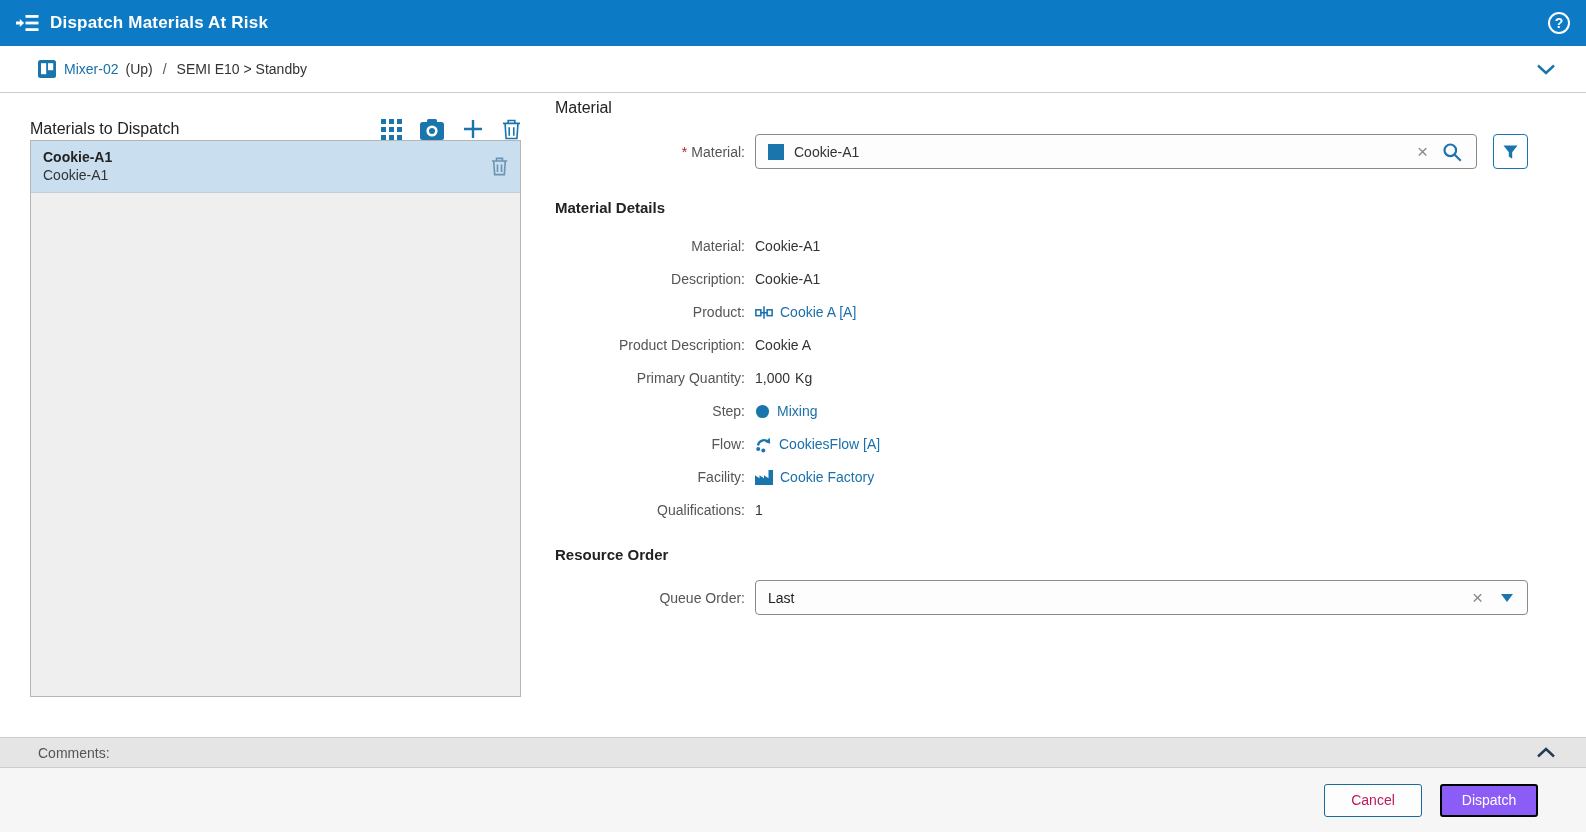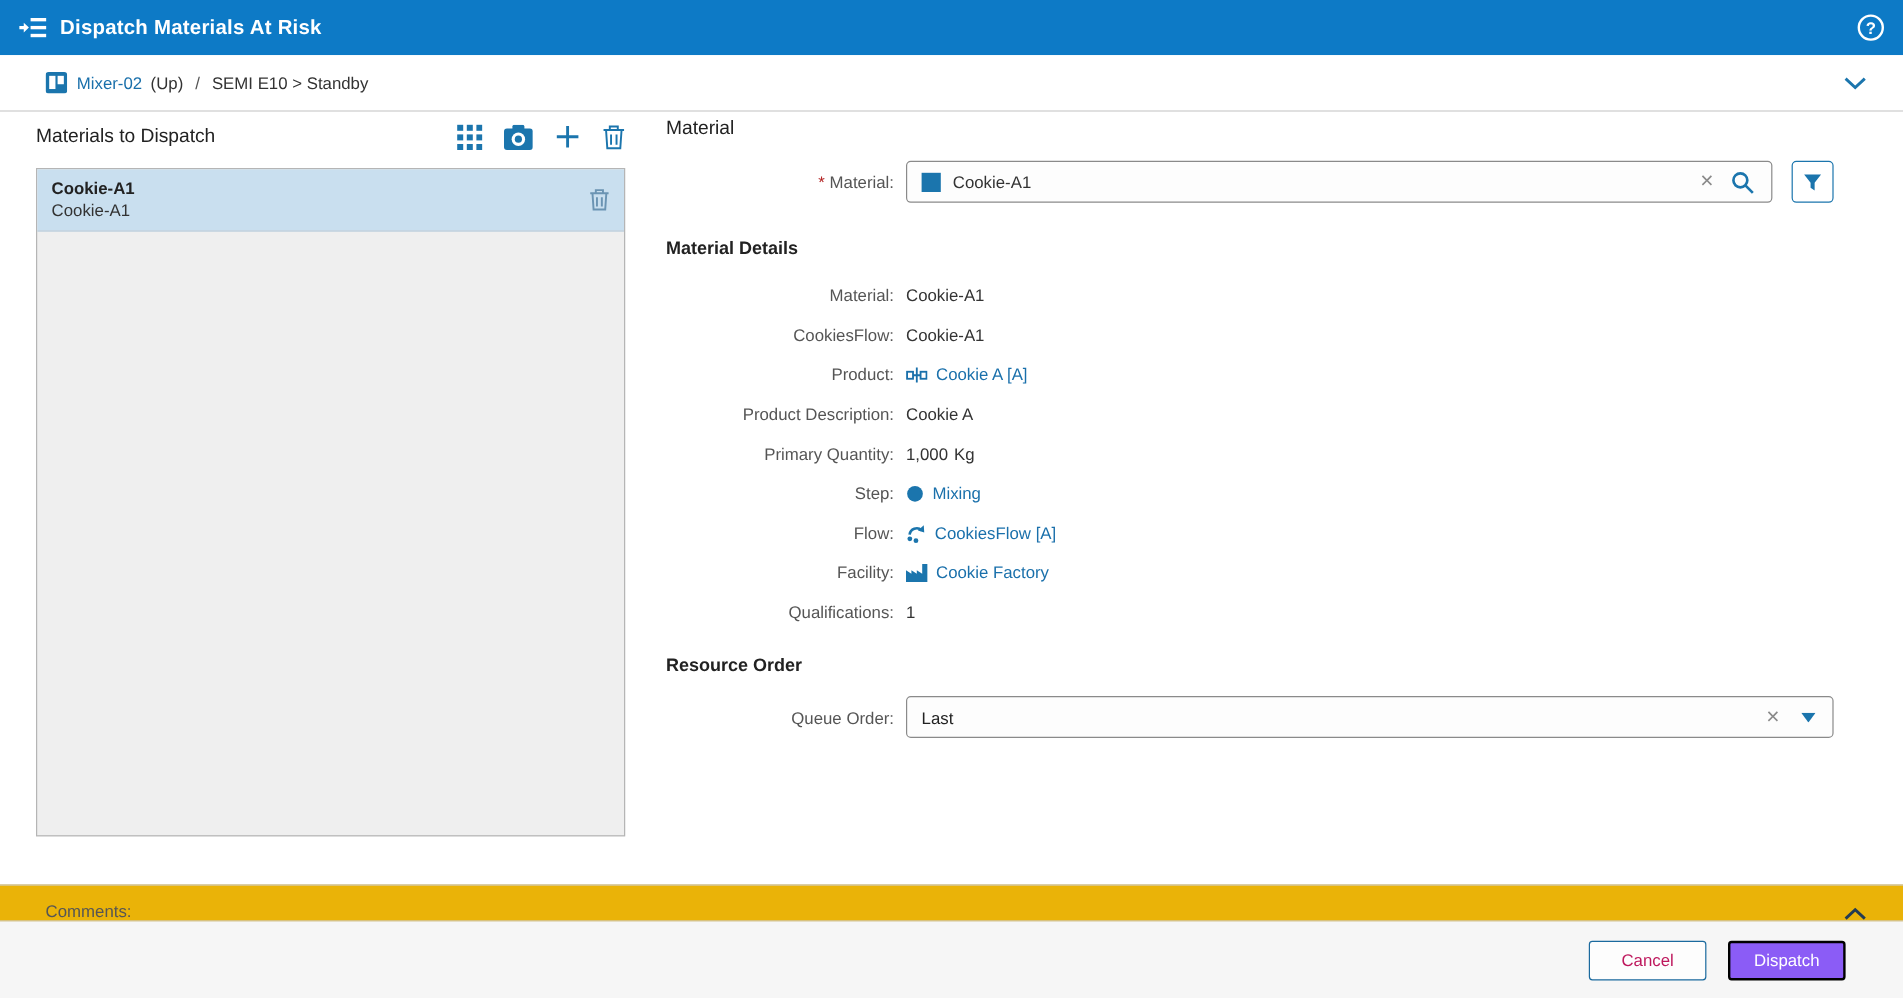--- a/index.html
+++ b/index.html
@@ -35,21 +35,21 @@
   }
   .breadcrumb .res-icon{ margin-right:8px; }
   .link{ color:#1a70ab; text-decoration:none; cursor:pointer; }
   .crumb-state{ color:#333; margin-left:7px; }
   .crumb-sep{ color:#555; margin:0 10px; }
   .crumb-status{ color:#333; }
   .breadcrumb .collapse{ margin-left:auto; cursor:pointer; }
 
   
   .left-head{
-    position:absolute; top:99px; left:30px; width:491px; height:30px;
+    position:absolute; top:114px; left:30px; width:491px; height:30px;
     display:flex; align-items:center;
   }
   .left-title{ font-size:16px; color:#222; }
   .left-toolbar{ margin-left:auto; display:flex; align-items:center; gap:18px; }
   .toolbar-btn{ cursor:pointer; display:flex; align-items:center; }
 
   .materials-list{
     position:absolute; top:140px; left:30px; width:491px; height:557px;
     background:#efefef; border:1px solid #b5b5b5; overflow:hidden;
   }
@@ -100,22 +100,22 @@
   .resource-heading{ margin-top:26px; }
   .combo-box{
     flex:1; height:35px; border:1px solid #8a8a8a; border-radius:4px; background:#fdfdfd;
     display:flex; align-items:center; padding:0 12px; font-size:14px; color:#222;
   }
   .combo-caret{ cursor:pointer; padding:0 2px 0 8px; }
 
   
   .comments-bar{
     position:absolute; top:737px; left:0; right:0; height:31px;
-    background:#eab308; border-top:1px solid #ccc; border-bottom:1px solid #ccc;
-    display:flex; align-items:flex-end; padding:0 30px 0 38px;
+    background:#e5e5e5; border-top:1px solid #ccc; border-bottom:1px solid #ccc;
+    display:flex; align-items:center; padding:0 30px 0 38px;
     font-size:14px; color:#555; cursor:pointer;
   }
   .comments-bar .collapse{ margin-left:auto; }
 
   
   .footer{
     position:absolute; top:768px; left:0; right:0; bottom:0; background:#f6f6f6;
     display:flex; align-items:center; justify-content:flex-end; gap:18px; padding-right:48px;
   }
   .btn{ height:33px; min-width:98px; border-radius:3px; font-size:14px;
@@ -235,21 +235,21 @@
     </span>
   </div>
 
   <div class="sub-heading details-heading">Material Details</div>
   <div class="details-rows">
       <div class="detail-row">
         <span class="detail-label">Material:</span>
         <span class="detail-value">Cookie-A1</span>
       </div>
       <div class="detail-row">
-        <span class="detail-label">CookiesFlow:</span>
+        <span class="detail-label">Description:</span>
         <span class="detail-value">Cookie-A1</span>
       </div>
       <div class="detail-row">
         <span class="detail-label">Product:</span>
         <span class="detail-value">
           <a class="link">
             <span class="inline-icon">
               <svg width="18" height="15" viewBox="0 0 20 16" fill="none" stroke="#1a70ab" stroke-width="1.7">
                 <rect x="1" y="5" width="5.5" height="6.5"></rect>
                 <rect x="13.5" y="5" width="5.5" height="6.5"></rect>

